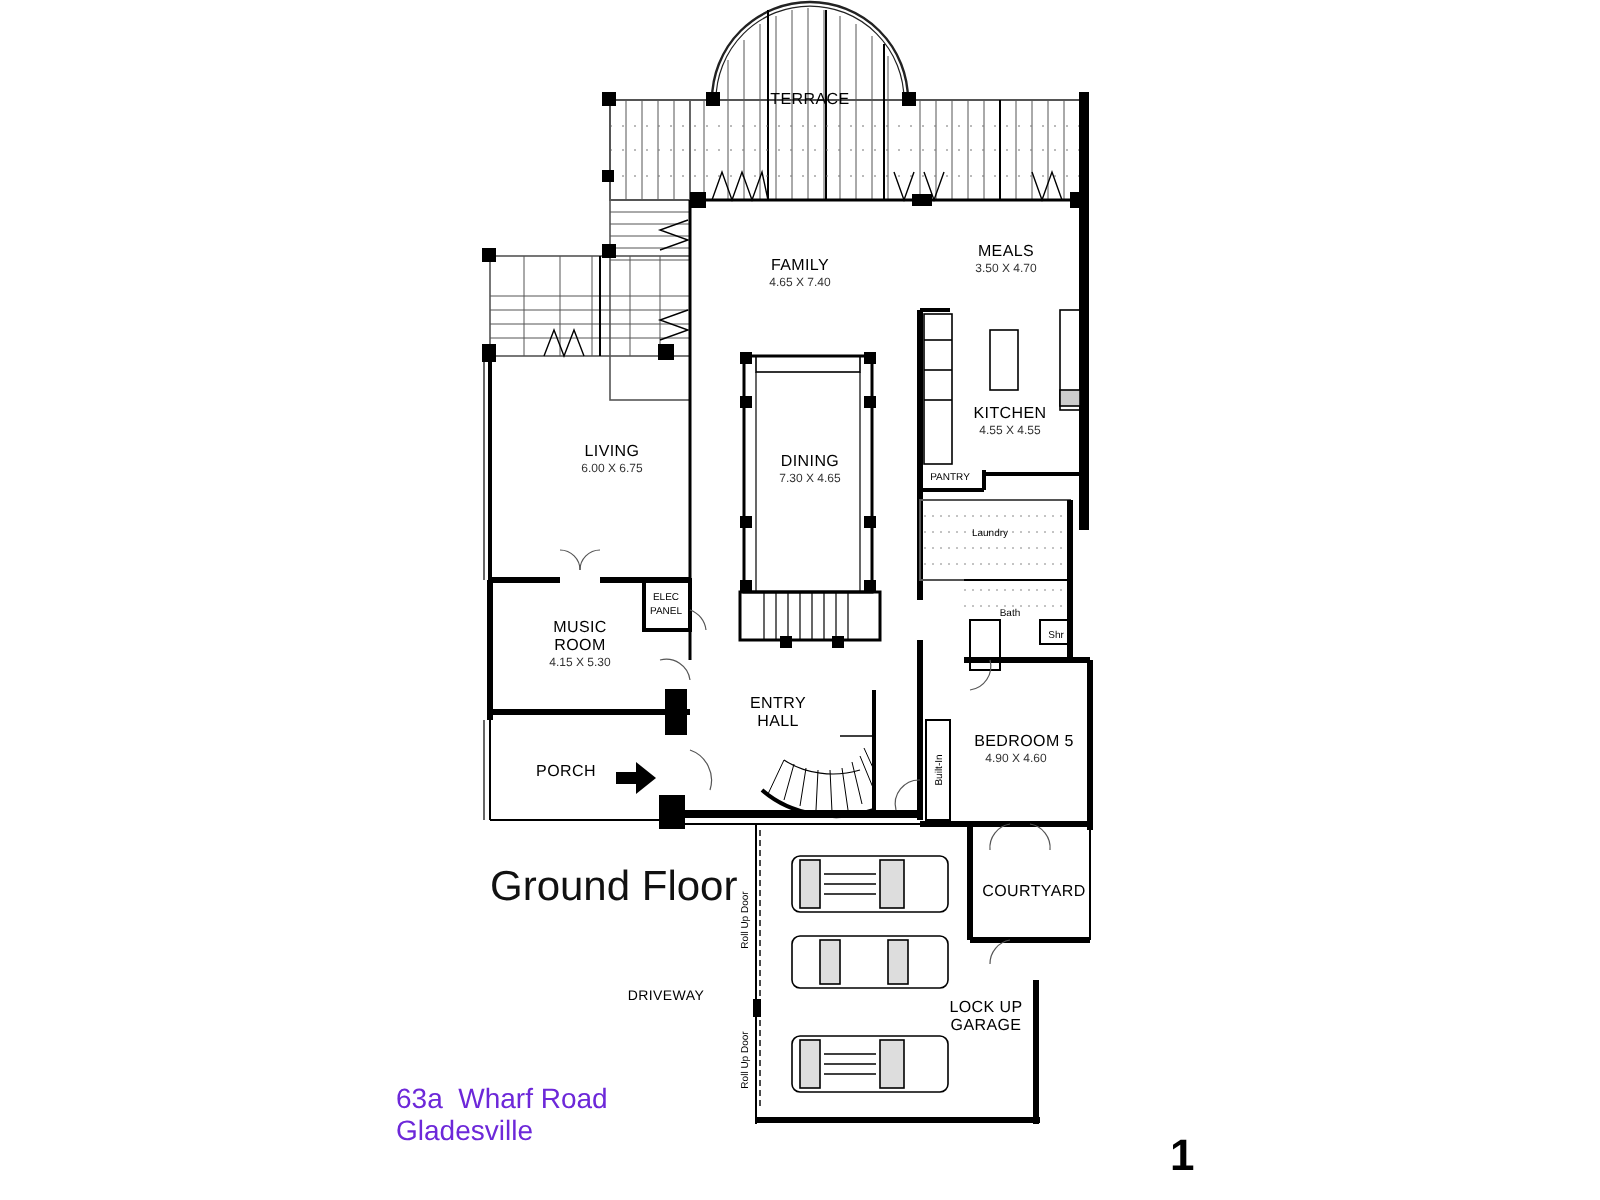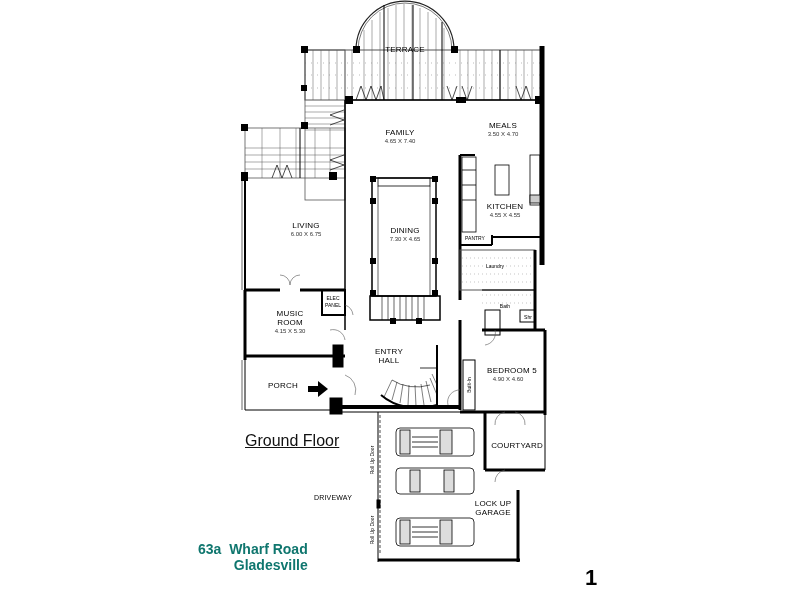--- a/index.html
+++ b/index.html
@@ -2,22 +2,22 @@
 <html><head>
 <meta charset="utf-8">
 <style>
   html,body{margin:0;padding:0;background:#ffffff;}
   body{width:800px;height:600px;overflow:hidden;position:relative;font-family:"Liberation Sans",sans-serif;}
   #plan{position:absolute;left:0;top:0;width:800px;height:600px;}
   .lbl{font-family:"Liberation Sans",sans-serif;fill:#000;}
   .room{font-size:8px;font-weight:normal;letter-spacing:0.2px;}
   .dim{font-size:6px;fill:#333;}
   .small{font-size:5px;}
-  .title{position:absolute;left:245px;top:432px;font-size:16px;color:#111;text-decoration:underline;}
-  .addr{position:absolute;left:198px;top:541px;font-size:14px;font-weight:bold;line-height:16px;color:#0f766e;text-align:right;}
+  .title{position:absolute;left:245px;top:432px;font-size:21px;color:#111;}
+  .addr{position:absolute;left:198px;top:541px;font-size:14px;font-weight:normal;line-height:16px;color:#6d28d9;}
   .pageno{position:absolute;left:585px;top:565px;font-size:22px;font-weight:bold;color:#000;}
 </style>
 </head>
 <body>
 
 <svg id="plan" viewBox="0 0 800 600" xmlns="http://www.w3.org/2000/svg">
 
   <g stroke="#444" stroke-width="0.7" fill="none">
 
     <path d="M356,50 A49,49 0 0 1 454,50" stroke="#222" stroke-width="1.2"></path>

